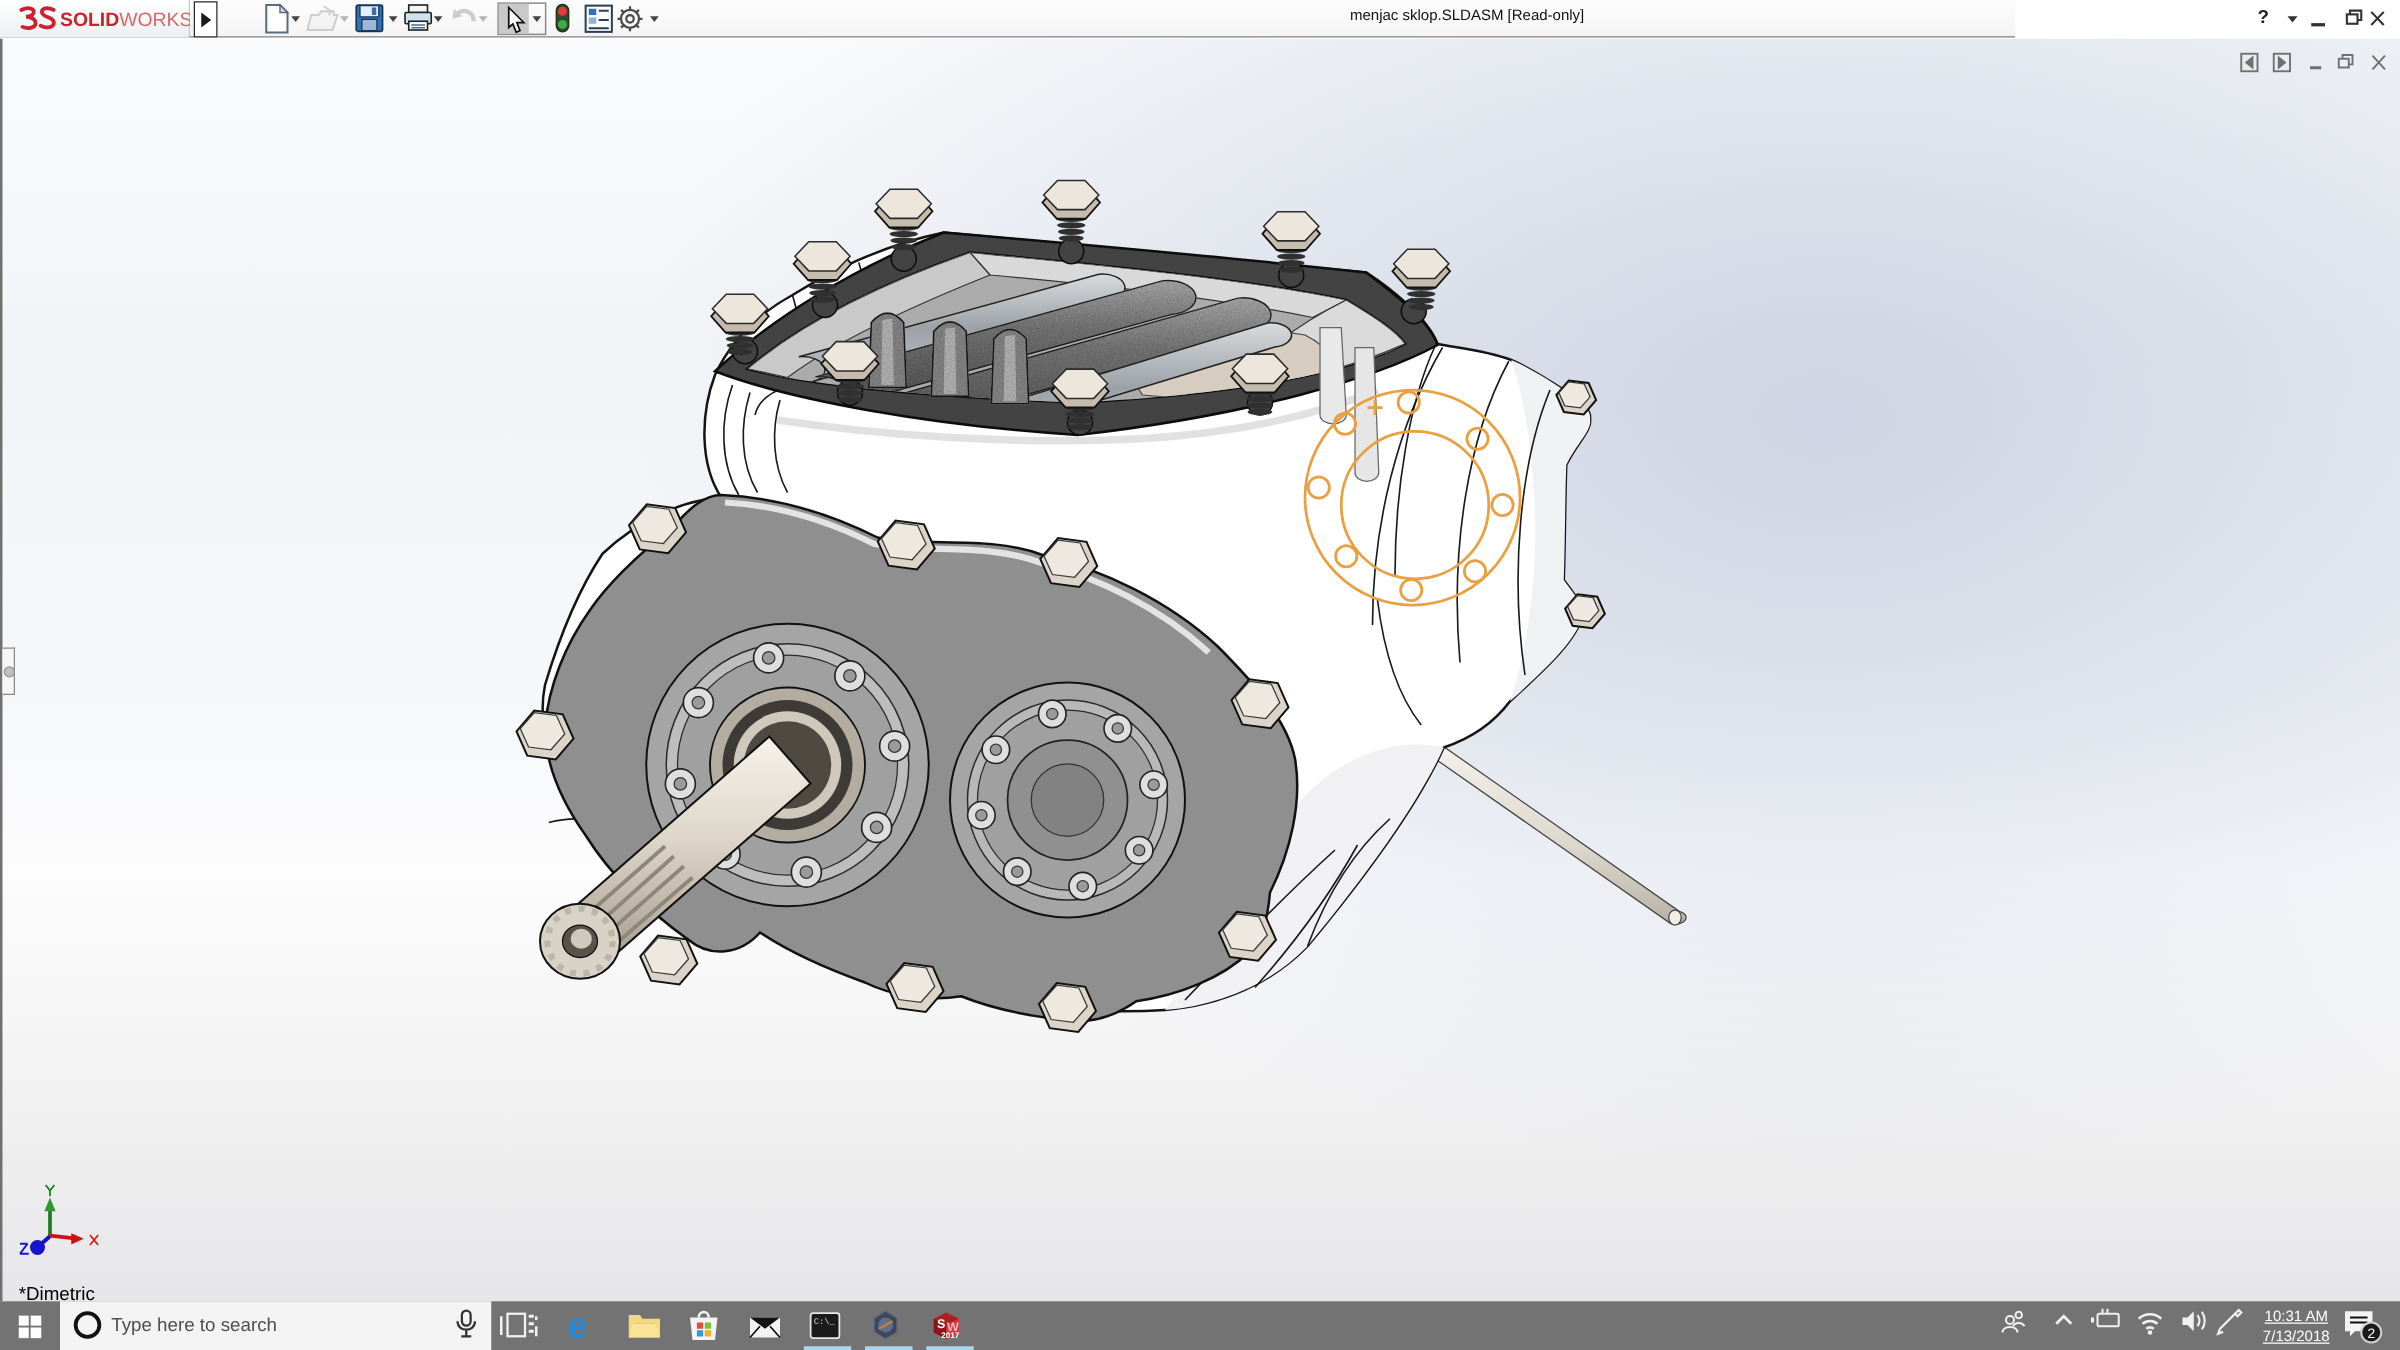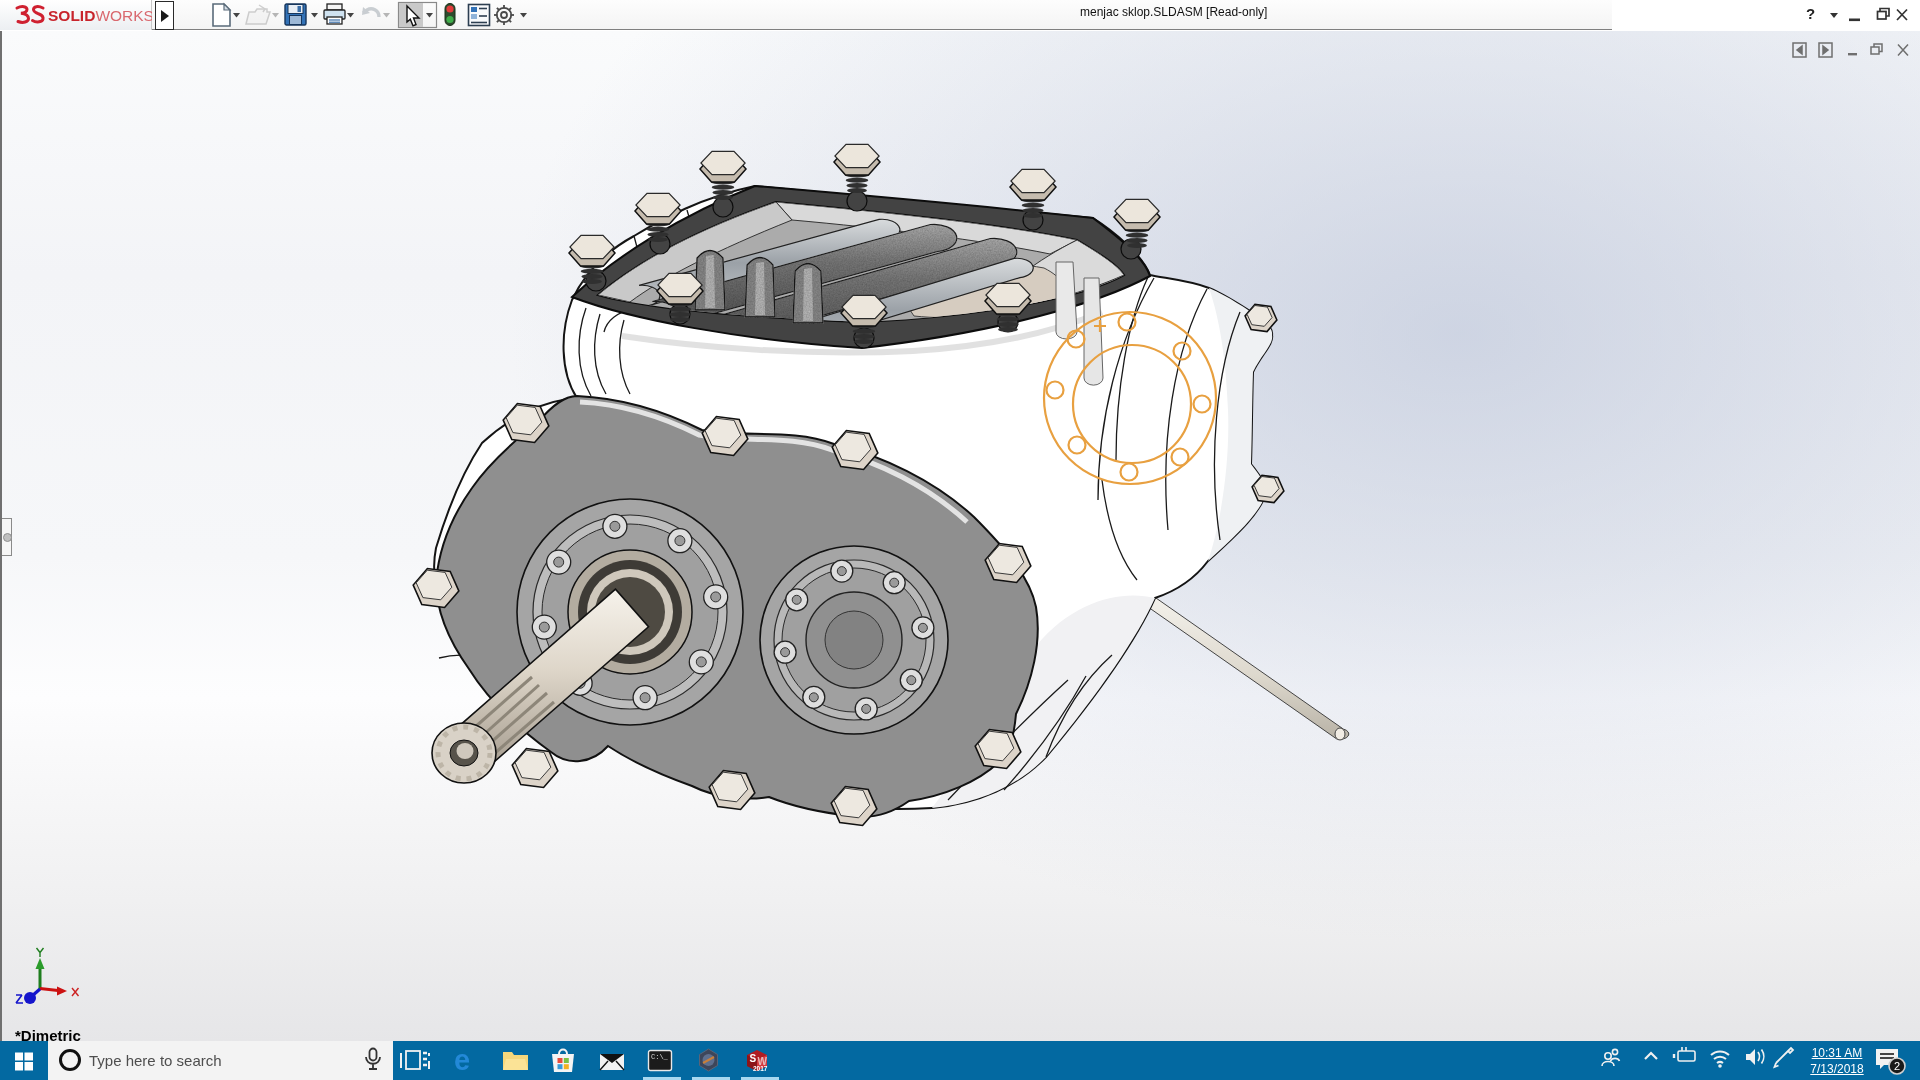--- a/index.html
+++ b/index.html
@@ -18,22 +18,22 @@
   #viewport { position:absolute; left:0; top:31px; width:1920px; height:1010px;
     background:
       radial-gradient(ellipse 1250px 800px at 76% 30%, rgba(188,197,217,0.68), rgba(188,197,217,0.0) 76%),
       linear-gradient(180deg, #fafbfc 0%, #f3f4f7 24%, #f6f7f9 52%, #fdfdfe 66%, #f0f0f1 86%, #e6e6e8 100%);
     border-left:2px solid #707070; }
   #lefttab { position:absolute; left:0px; top:487px; width:10px; height:38px;
     background:#f6f6f6; border:1px solid #8a8a8a; border-left:none; }
   #lefttab:before { content:""; position:absolute; left:1px; top:14px; width:7px; height:7px;
     border-radius:50%; background:#c0c0c0; border:1px solid #8f8f8f; }
   .wicon { position:absolute; top:10px; color:#6b6b6b; }
-  #dimetric { position:absolute; left:13px; top:996px; font-size:15px; color:#000; font-weight:700; }
-  #taskbar { position:absolute; left:0; top:1041px; width:1920px; height:39px; background:#0369a1; }
+  #dimetric { position:absolute; left:13px; top:996px; font-size:15px; color:#000; font-weight:400; }
+  #taskbar { position:absolute; left:0; top:1041px; width:1920px; height:39px; background:#737373; }
   #search { position:absolute; left:48px; top:0px; width:345px; height:39px;
     background:#f3f3f3; }
   #search .stext { position:absolute; left:41px; top:11px; font-size:15px; color:#4e4e4e; }
   .tray { position:absolute; top:0; height:39px; color:#fff; }
   .clock { position:absolute; right:55px; top:4px; width:70px; text-align:center; color:#fff;
     font-size:12px; line-height:16px; }
   svg { position:absolute; }
 </style>
 </head>
 <body>

